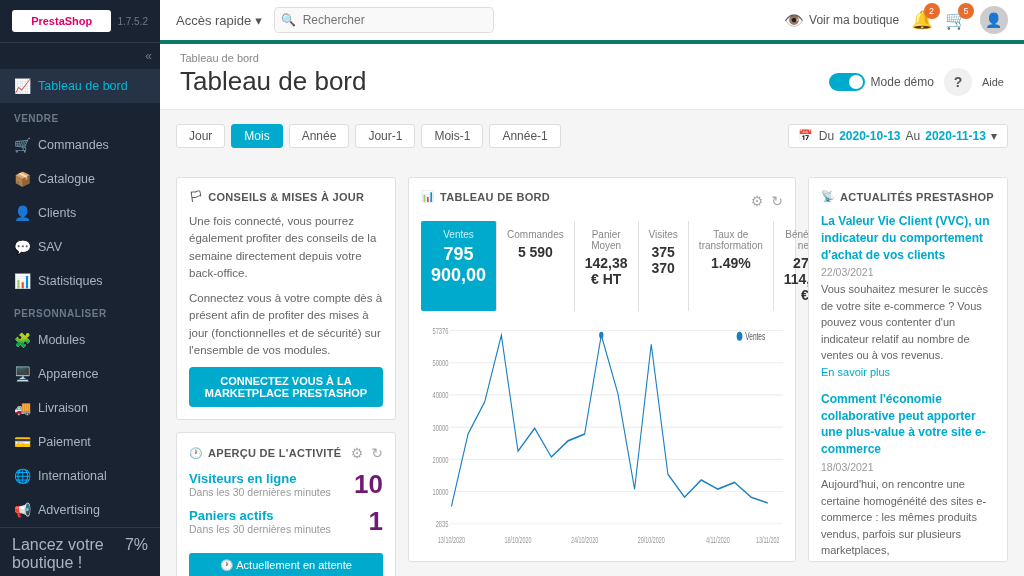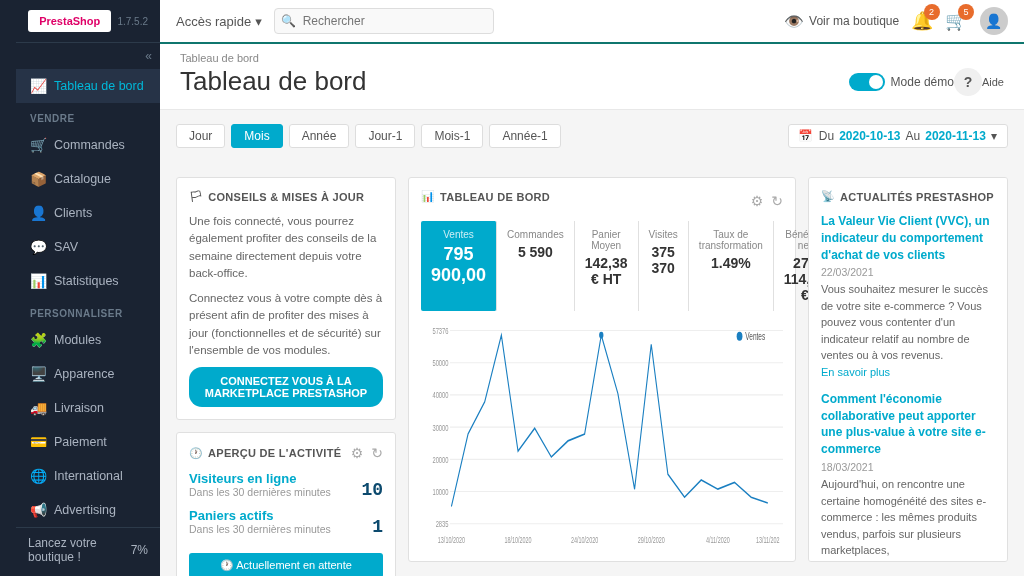--- a/index.html
+++ b/index.html
@@ -2,61 +2,61 @@
 <html><head>
   <meta charset="utf-8">
   <style>
     * { box-sizing: border-box; margin: 0; padding: 0; }
     body { font-family: 'Segoe UI', Arial, sans-serif; font-size: 13px; background: #f5f5f5; color: #333; overflow: hidden; }
 
     
     .app { display: flex; height: 576px; width: 1024px; }
 
     
-    .sidebar { width: 160px; background: #1a2332; color: #aab3c0; display: flex; flex-direction: column; flex-shrink: 0; padding-left: 16px; }
+    .sidebar { width: 160px; background: #1a2332; color: #aab3c0; display: flex; flex-direction: column; flex-shrink: 0; }
     .sidebar-logo { display: flex; align-items: center; padding: 10px 12px; background: #1a2332; border-bottom: 1px solid #2c3a4a; gap: 6px; }
     .sidebar-logo-img { width: 100px; height: 22px; background: white; border-radius: 3px; display: flex; align-items: center; justify-content: center; font-size: 10px; font-weight: bold; color: #df0067; }
     .sidebar-logo-version { font-size: 10px; color: #6a7a8a; }
     .sidebar-collapse { display: flex; justify-content: flex-end; padding: 6px 8px; }
     .sidebar-collapse-btn { color: #6a7a8a; cursor: pointer; font-size: 12px; }
     .sidebar-nav-item { display: flex; align-items: center; gap: 8px; padding: 9px 14px; cursor: pointer; color: #aab3c0; font-size: 12.5px; }
     .sidebar-nav-item.active { background: #263347; color: #00b8d9; }
     .sidebar-nav-item .icon { width: 16px; text-align: center; font-size: 14px; }
     .sidebar-section-title { padding: 10px 14px 4px; font-size: 10px; font-weight: bold; color: #6a7a8a; letter-spacing: 0.5px; text-transform: uppercase; }
     .sidebar-bottom { margin-top: auto; padding: 8px 12px; border-top: 1px solid #2c3a4a; }
-    .launch-label { font-size: 12px; color: #aab3c0; display: flex; justify-content: space-between; margin-bottom: 21px; align-items: center; }
+    .launch-label { font-size: 16px; color: #aab3c0; display: flex; justify-content: space-between; margin-bottom: 21px; }
     .progress-bar-bg { background: #2c3a4a; border-radius: 3px; height: 5px; }
     .progress-bar-fill { background: #f0c040; height: 5px; border-radius: 3px; width: 7%; }
     .reprendre-btn { margin-top: 8px; width: 100%; padding: 5px 0; background: #263347; color: #aab3c0; border: 1px solid #3a4a5a; border-radius: 3px; font-size: 11px; text-align: center; cursor: pointer; }
 
     
     .main { flex: 1; display: flex; flex-direction: column; overflow: hidden; }
 
     
-    .topbar { background: white; border-bottom: 2px solid #0f766e; display: flex; align-items: center; padding: 0 16px; height: 44px; gap: 12px; flex-shrink: 0; }
+    .topbar { background: white; border-bottom: 4px solid #0f766e; display: flex; align-items: center; padding: 0 16px; height: 44px; gap: 12px; flex-shrink: 0; }
     .topbar-accesrapide { display: flex; align-items: center; gap: 4px; font-size: 13px; color: #555; cursor: pointer; }
     .topbar-search { flex: 1; max-width: 220px; }
     .topbar-search input { width: 100%; padding: 5px 10px 5px 28px; border: 1px solid #ddd; border-radius: 4px; font-size: 12px; background: #f9f9f9; color: #999; }
     .topbar-search-wrap { position: relative; }
     .search-icon-inline { position: absolute; left: 8px; top: 50%; transform: translateY(-50%); color: #aaa; font-size: 12px; }
     .topbar-spacer { flex: 1; }
     .topbar-right { display: flex; align-items: center; gap: 12px; }
     .voir-boutique { display: flex; align-items: center; gap: 5px; color: #555; font-size: 12px; cursor: pointer; }
     .voir-boutique-icon { color: #00aacc; font-size: 16px; }
     .topbar-badge-wrap { position: relative; cursor: pointer; }
     .topbar-badge { background: #e86c2c; color: white; border-radius: 50%; width: 16px; height: 16px; font-size: 9px; display: flex; align-items: center; justify-content: center; position: absolute; top: -6px; right: -6px; }
     .topbar-icon { font-size: 18px; color: #666; }
     .topbar-avatar { width: 28px; height: 28px; border-radius: 50%; background: #ccc; cursor: pointer; display: flex; align-items: center; justify-content: center; font-size: 14px; color: #666; }
 
     
     .page-header { background: white; border-bottom: 1px solid #e8e8e8; padding: 8px 20px 12px; flex-shrink: 0; }
     .breadcrumb { font-size: 11px; color: #888; margin-bottom: 2px; }
     .page-title { font-size: 26px; font-weight: 300; color: #333; }
     .page-header-row { display: flex; align-items: center; }
-    .page-header-actions { margin-left: auto; display: flex; align-items: center; gap: 0; justify-content: center; }
+    .page-header-actions { margin-left: auto; display: flex; align-items: center; gap: 10px; justify-content: center; }
     .demo-toggle { display: flex; align-items: center; gap: 6px; font-size: 12px; color: #555; }
     .toggle-switch { width: 36px; height: 18px; background: #00aacc; border-radius: 9px; position: relative; cursor: pointer; }
     .toggle-knob { width: 14px; height: 14px; background: white; border-radius: 50%; position: absolute; top: 2px; right: 2px; }
     .aide-btn { display: flex; align-items: center; justify-content: center; width: 28px; height: 28px; border-radius: 50%; background: #f0f0f0; color: #555; font-size: 14px; cursor: pointer; font-weight: bold; }
 
     
     .content { flex: 1; overflow-y: auto; padding: 14px 16px; display: flex; flex-direction: column; gap: 29px; }
 
     
     .filter-bar { display: flex; align-items: center; gap: 6px; }
@@ -70,31 +70,31 @@
     .grid-row { display: flex; gap: 12px; flex: 1; min-height: 0; }
     .card { background: white; border-radius: 3px; border: 1px solid #e0e0e0; }
 
     
     .col-left { display: flex; flex-direction: column; gap: 12px; width: 220px; flex-shrink: 0; }
 
     
     .conseils-card { padding: 12px; flex-shrink: 0; }
     .card-title { font-size: 11px; font-weight: bold; color: #555; text-transform: uppercase; letter-spacing: 0.3px; margin-bottom: 10px; display: flex; align-items: center; gap: 5px; }
     .conseils-text { font-size: 11.5px; color: #666; line-height: 1.5; margin-bottom: 8px; }
-    .connect-btn { background: #00aacc; color: white; border: none; border-radius: 13px; padding: 8px 10px; font-size: 11px; font-weight: bold; text-align: center; cursor: pointer; width: 100%; text-transform: uppercase; }
+    .connect-btn { background: #00aacc; color: white; border: none; border-radius: 4px; padding: 8px 10px; font-size: 11px; font-weight: bold; text-align: center; cursor: pointer; width: 100%; text-transform: uppercase; }
 
     
     .apercu-card { padding: 12px; }
     .card-header { display: flex; align-items: center; justify-content: space-between; margin-bottom: 10px; }
     .card-actions { display: flex; gap: 8px; }
     .card-action-icon { color: #aaa; font-size: 14px; cursor: pointer; }
     .apercu-stat { margin-bottom: 8px; }
     .apercu-stat-label { font-size: 13px; font-weight: bold; color: #00aacc; }
     .apercu-stat-sublabel { font-size: 10.5px; color: #999; margin-bottom: 2px; }
-    .apercu-stat-value { font-size: 18px; font-weight: bold; color: #0c4a6e; float: right; margin-top: -18px; font-family: Liberation Mono, monospace; }
+    .apercu-stat-value { font-size: 26px; font-weight: bold; color: #701a75; float: right; margin-top: -18px; }
     .apercu-stat-row { display: flex; justify-content: space-between; align-items: flex-end; }
     .actuelle-btn { background: #00aacc; color: white; border: none; border-radius: 3px; padding: 6px 10px; font-size: 11px; cursor: pointer; width: 100%; margin-top: 8px; }
 
     
     .col-center { flex: 1; min-width: 0; }
     .tableau-card { padding: 12px; height: 100%; display: flex; flex-direction: column; }
     .tableau-card .card-title { border-bottom: 1px solid #eee; padding-bottom: 8px; }
     .metrics-row { display: flex; margin-bottom: 8px; }
     .metric-cell { flex: 1; padding: 8px 10px; text-align: center; border-right: 1px solid #e0e0e0; }
     .metric-cell:last-child { border-right: none; }

